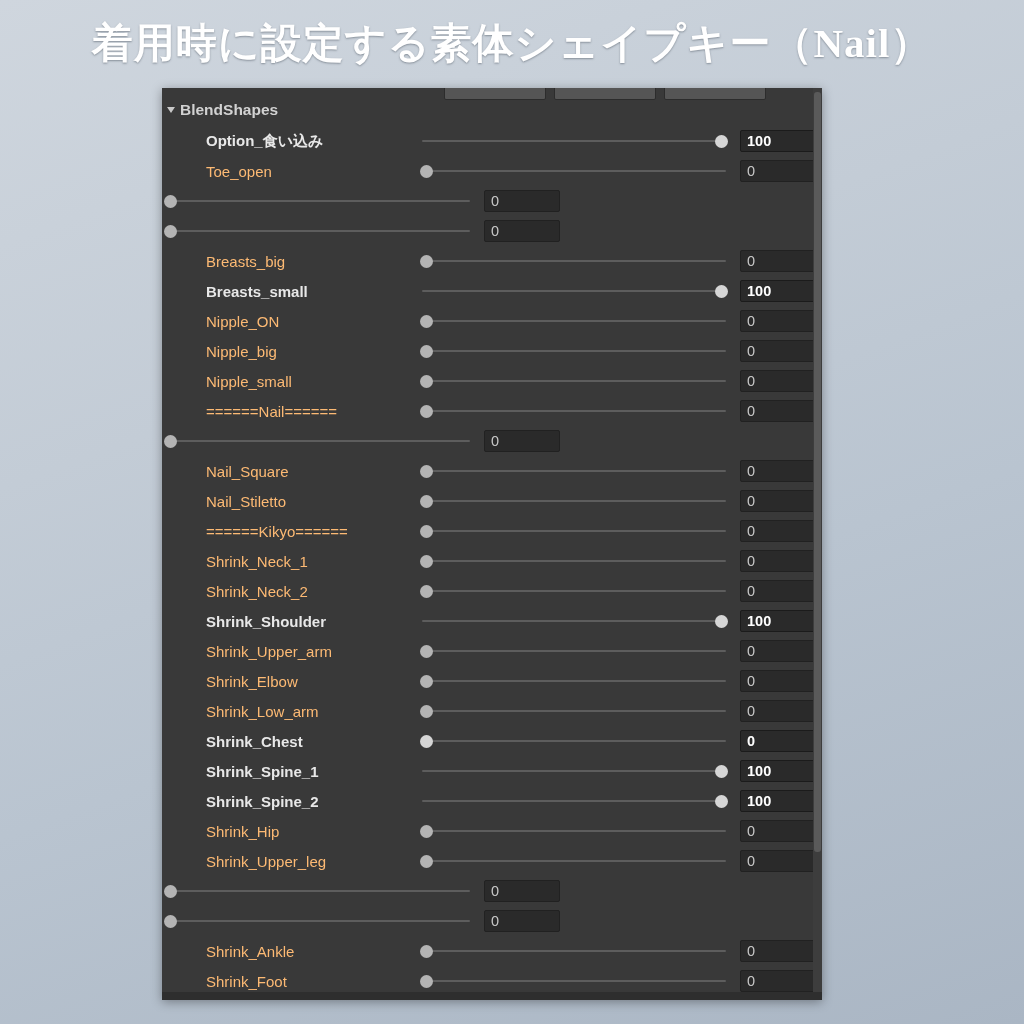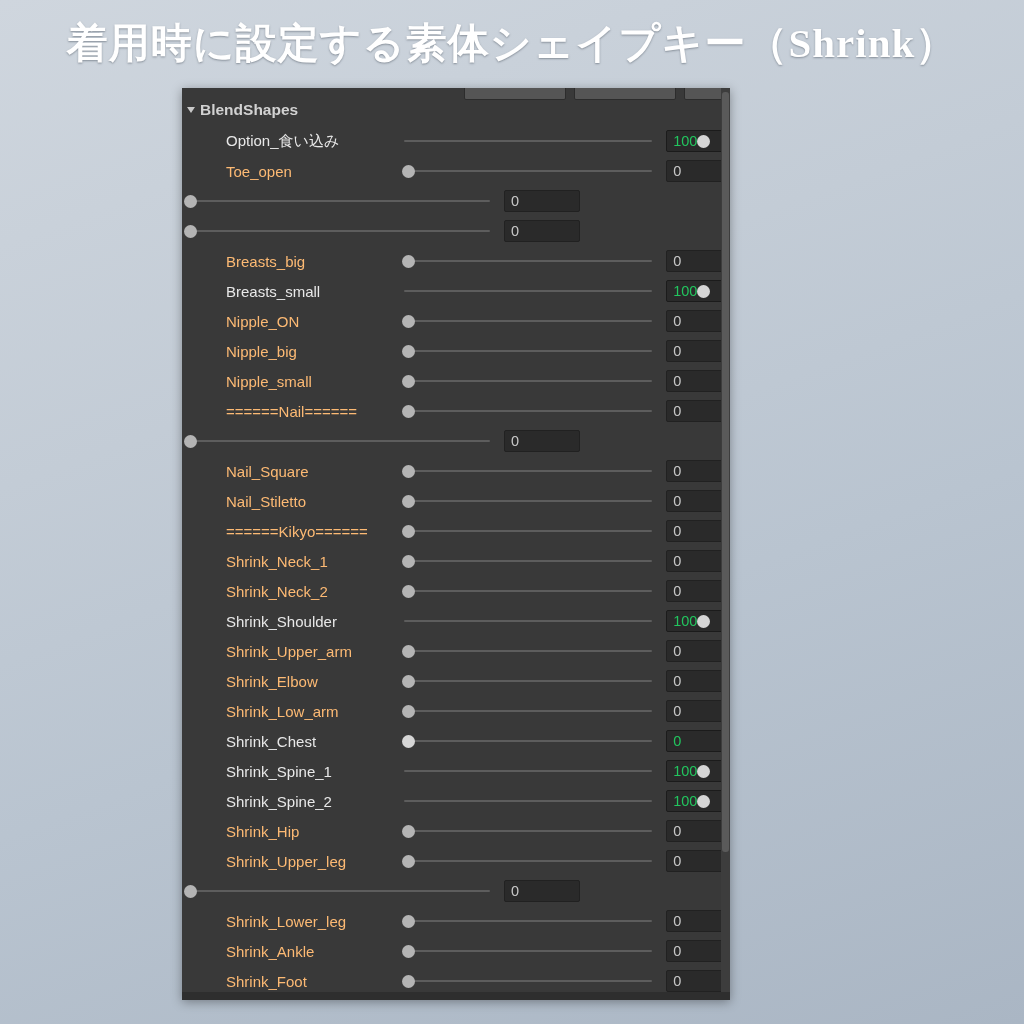--- a/index.html
+++ b/index.html
@@ -27,23 +27,23 @@
     font-weight: bold;
     color: #ffffff;
     letter-spacing: 1px;
     text-shadow: 0 1px 2px rgba(80,90,100,0.55);
     white-space: nowrap;
   }
 
   
   .inspector {
     position: absolute;
-    left: 182px;
+    left: 162px;
     top: 88px;
-    width: 548px;
+    width: 660px;
     height: 912px;
     background: #393939;
     box-shadow: 0 2px 10px rgba(0,0,0,0.35);
     overflow: hidden;
   }
 
   
   .toolbar-ghosts {
     position: absolute;
     top: -10px;
@@ -97,21 +97,21 @@
     padding-left: 44px;
     box-sizing: border-box;
     font-size: 15px;
     color: #fdba74;
     white-space: nowrap;
     overflow: hidden;
     text-overflow: ellipsis;
   }
   .row.modified .label {
     color: #e8e8e8;
-    font-weight: normal;
+    font-weight: bold;
   }
 
   .slider {
     position: relative;
     width: 312px;
     height: 20px;
     display: flex;
     align-items: center;
   }
   .track {
@@ -142,24 +142,24 @@
     border: 1px solid #212121;
     border-radius: 2px;
     color: #c8c8c8;
     font-size: 14.5px;
     display: flex;
     align-items: center;
     padding-left: 6px;
     box-sizing: border-box;
   }
   .row.modified .numfield {
-    color: #22c55e;
+    color: #ffffff;
     border: 1px solid #1b1b1b;
     background: #2a2a2a;
-    font-weight: normal;
+    font-weight: bold;
   }
 
   .scrollbar {
     position: absolute;
     right: 0;
     top: 0;
     width: 9px;
     height: 100%;
     background: #3d3d3d;
   }
@@ -177,21 +177,21 @@
     left: 0;
     bottom: 0;
     width: 100%;
     height: 8px;
     background: #2e2e2e;
   }
 </style>
 </head>
 <body>
 
-<div class="title">着用時に設定する素体シェイプキー（Shrink）</div>
+<div class="title">着用時に設定する素体シェイプキー（Nail）</div>
 
 <div class="inspector">
 
   <div class="toolbar-ghosts">
     <div class="toolbar-ghost"></div>
     <div class="toolbar-ghost"></div>
     <div class="toolbar-ghost"></div>
   </div>
 
   <div class="foldout-header">
@@ -398,21 +398,20 @@
         <div class="numfield">0</div>
       </div>
       <div class="row">
         <div class="slider">
           <div class="track"></div>
           <div class="knob" style="left: 2px;"></div>
         </div>
         <div class="numfield">0</div>
       </div>
       <div class="row">
-        <div class="label">Shrink_Lower_leg</div>
         <div class="slider">
           <div class="track"></div>
           <div class="knob" style="left: 2px;"></div>
         </div>
         <div class="numfield">0</div>
       </div>
       <div class="row">
         <div class="label">Shrink_Ankle</div>
         <div class="slider">
           <div class="track"></div>

